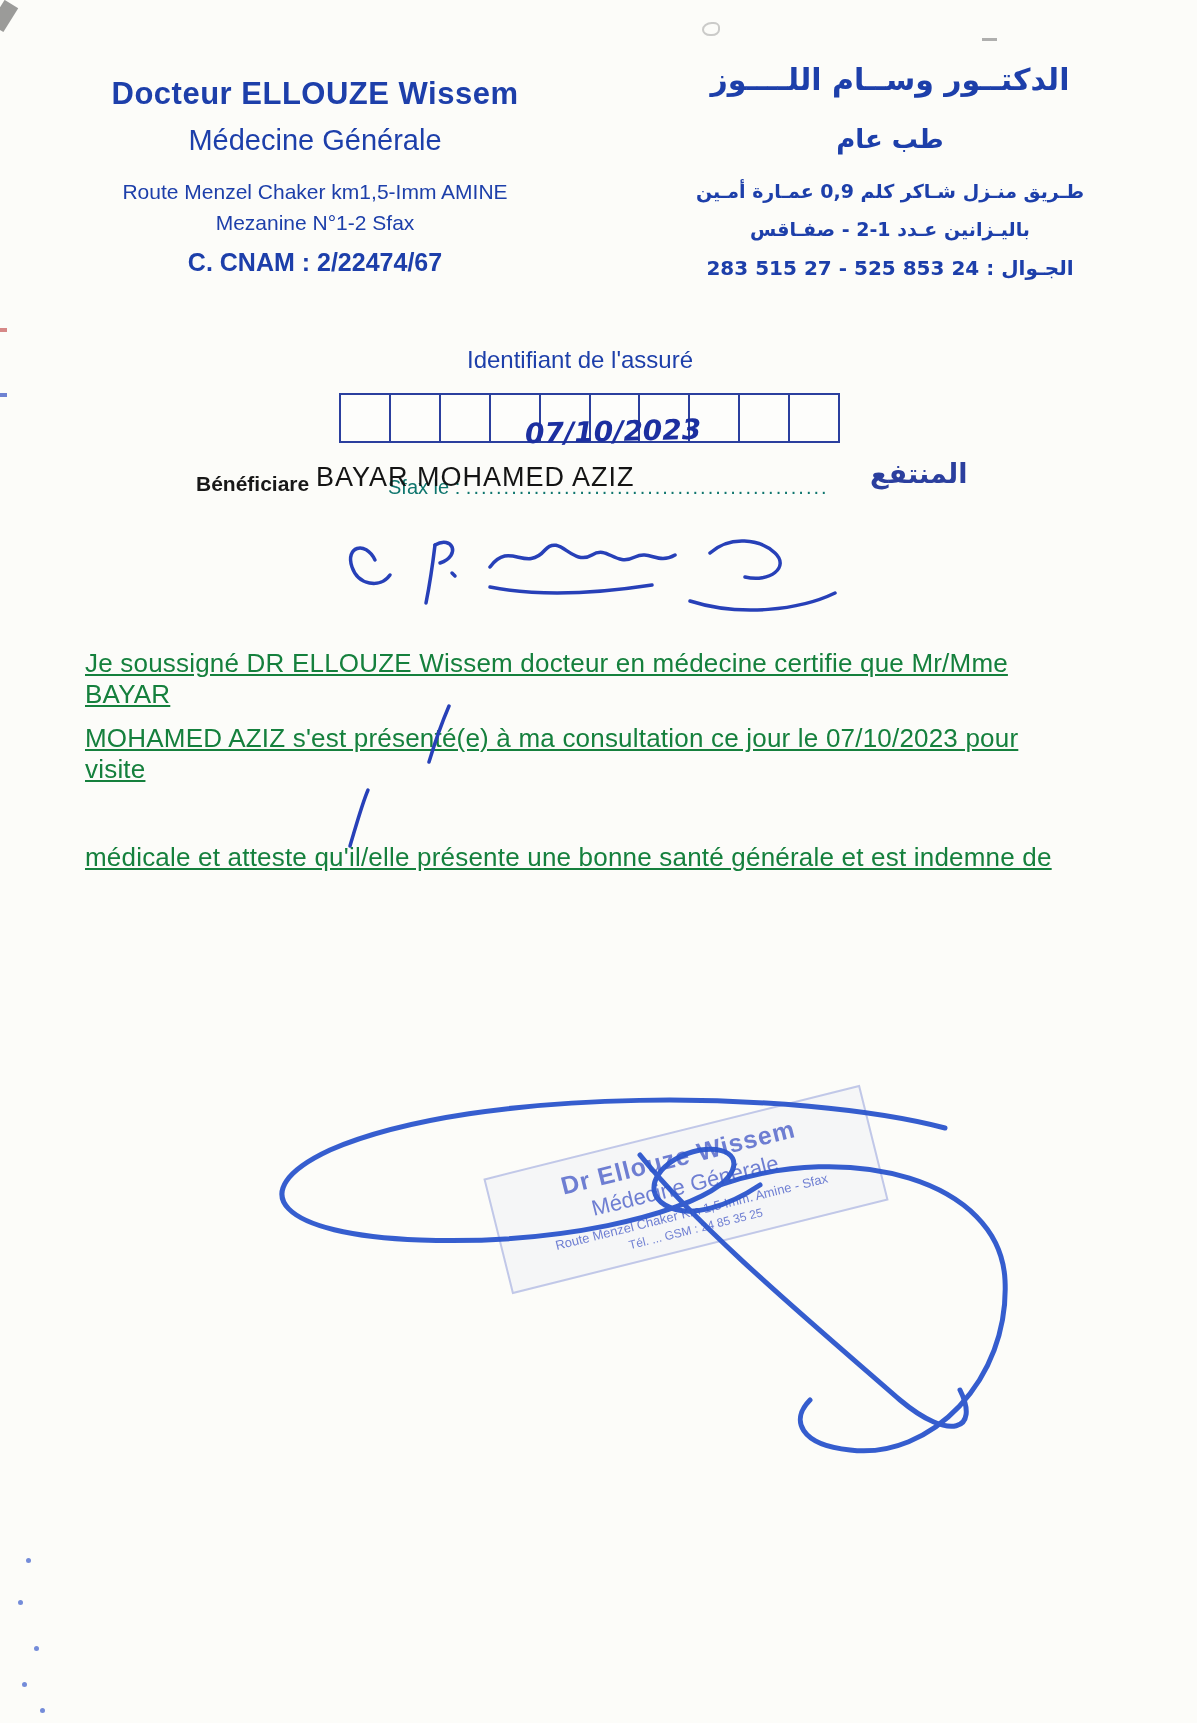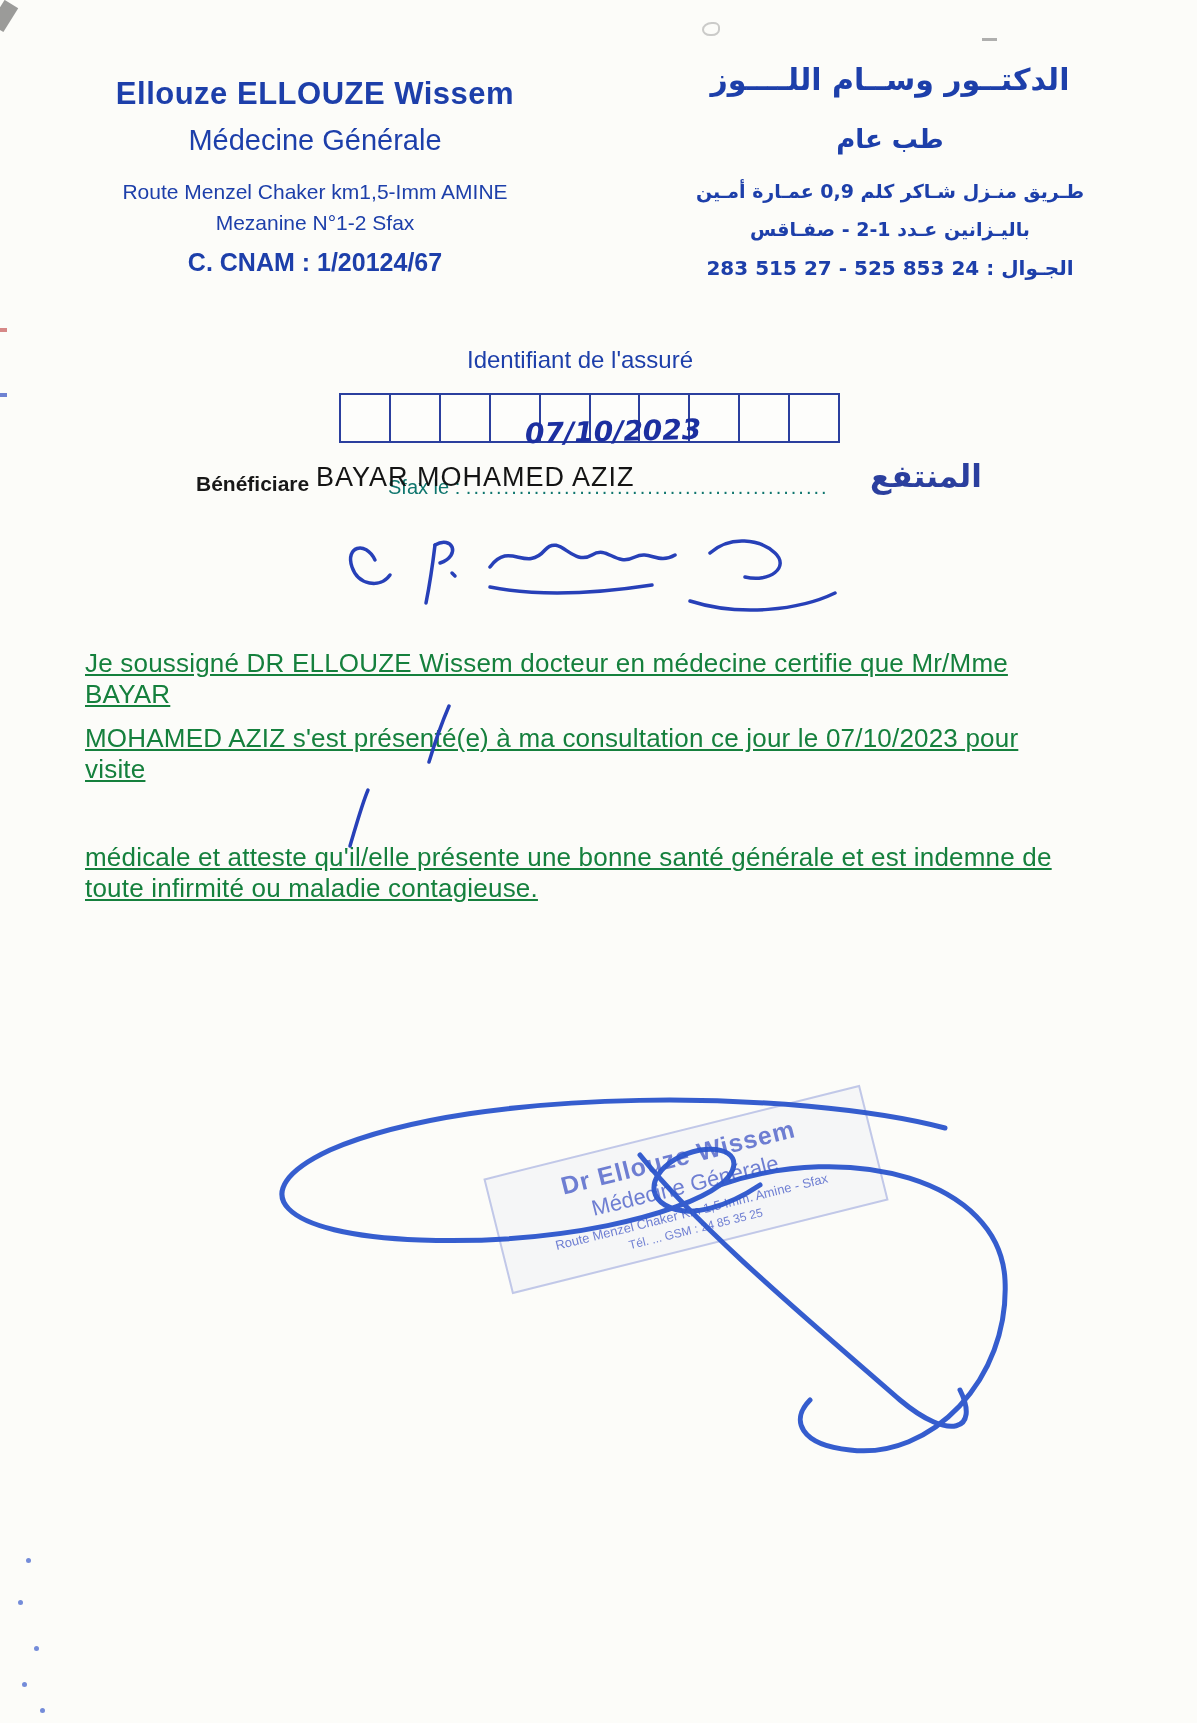--- a/index.html
+++ b/index.html
@@ -27,21 +27,21 @@
   .id-grid{top:393px;left:339px;width:497px;height:46px;display:flex;
     border:2px solid #2b3f9e;background:rgba(255,255,255,.4);}
   .id-cell{flex:1;border-left:2px solid #2b3f9e;}
   .id-cell:first-child{border-left:none;}
   .hand-date{top:415px;left:525px;font-size:28px;font-weight:bold;font-style:italic;
     color:#1c2fa0;transform:rotate(-1.5deg);z-index:5;font-family:"DejaVu Sans",sans-serif;}
   .sfax-line{top:476px;left:388px;font-size:20px;color:#0f766e;white-space:nowrap;z-index:1;}
   .sfax-dots{letter-spacing:2px;}
   .benef-label{top:472px;left:172px;font-size:21px;font-weight:bold;color:#181818;z-index:2;margin-left:24px;}
   .benef-name{top:462px;left:316px;font-size:27px;color:#141414;letter-spacing:1px;z-index:3;}
-  .benef-ar{top:458px;left:870px;font-size:31px;font-weight:bold;color:#2b3f9e;
+  .benef-ar{top:458px;left:870px;font-size:27px;font-weight:bold;color:#2b3f9e;
     font-family:"DejaVu Sans",sans-serif;z-index:2;}
   .sig-small{top:505px;left:340px;z-index:4;}
   
   .body-line{left:85px;width:1000px;font-size:26px;color:#15803d;letter-spacing:.2px;text-decoration:underline;}
   .bl0{top:648px;} .bl1{top:723px;} .bl2{top:842px;} .bl3{top:873px;} .bl4{top:952px;}
   .pen-mark{z-index:6;}
   
   .stamp{
     top:1130px;left:492px;width:360px;padding:10px 12px;
     transform:rotate(-14deg);text-align:center;z-index:2;
@@ -63,25 +63,25 @@
   .art-l2{top:393px;left:0;width:7px;height:4px;background:#4a63c8;opacity:.8;}
   .dot{width:5px;height:5px;border-radius:50%;background:#2b50c8;opacity:.65;}
   .d1{top:1558px;left:26px;} .d2{top:1600px;left:18px;} .d3{top:1646px;left:34px;}
   .d4{top:1682px;left:22px;} .d5{top:1708px;left:40px;}
 </style>
 </head>
 <body>
 
 <div class="page">
 
-  <div class="abs fr-block fr-doctor">Ellouze ELLOUZE Wissem</div>
+  <div class="abs fr-block fr-doctor">Docteur ELLOUZE Wissem</div>
   <div class="abs fr-block fr-spec">Médecine Générale</div>
   <div class="abs fr-block fr-addr1">Route Menzel Chaker km1,5-Imm AMINE</div>
   <div class="abs fr-block fr-addr2">Mezanine N°1-2 Sfax</div>
-  <div class="abs fr-block fr-cnam">C. CNAM : 1/20124/67</div>
+  <div class="abs fr-block fr-cnam">C. CNAM : 2/22474/67</div>
 
   <div class="abs ar-block ar-doctor" dir="rtl">الدكتــور وســام اللــــوز</div>
   <div class="abs ar-block ar-spec" dir="rtl">طب عام</div>
   <div class="abs ar-block ar-addr1" dir="rtl">طـريق منـزل شـاكر كلم 0,9 عمـارة أمـين</div>
   <div class="abs ar-block ar-addr2" dir="rtl">باليـزانين عـدد 1-2 - صفـاقس</div>
   <div class="abs ar-block ar-phone" dir="rtl">الجـوال : 24 853 525 - 27 515 283</div>
 
   <div class="abs id-label">Identifiant de l'assuré</div>
 
   <div class="abs id-grid">
@@ -117,21 +117,20 @@
       <path d="M150,62 C170,35 185,68 205,45 C220,28 232,62 252,50 C268,40 275,62 295,52 C310,45 318,60 335,50"></path>
       <path d="M150,82 C200,92 260,88 312,80"></path>
       <path d="M370,48 C390,30 420,34 435,48 C450,62 430,78 405,72"></path>
       <path d="M350,96 C400,112 460,105 495,88"></path>
     </g>
   </svg>
 
   <div class="abs body-line bl0">Je soussigné DR ELLOUZE Wissem docteur en médecine certifie que Mr/Mme BAYAR</div>
   <div class="abs body-line bl1">MOHAMED AZIZ s'est présenté(e) à ma consultation ce jour le 07/10/2023 pour visite</div>
   <div class="abs body-line bl2">médicale et atteste qu'il/elle présente une bonne santé générale et est indemne de</div>
-  <div class="abs body-line bl3">toute infirmité ou maladie contagieuse.</div>
 
   <svg class="abs pen-mark" style="top:700px;left:415px;" width="40" height="70" viewBox="0 0 40 70" fill="none">
     <path d="M14,62 C20,42 28,20 34,6" stroke="#2740b8" stroke-width="3.5" stroke-linecap="round"></path>
   </svg>
   <svg class="abs pen-mark" style="top:782px;left:338px;" width="40" height="70" viewBox="0 0 40 70" fill="none">
     <path d="M12,64 C18,44 24,22 30,8" stroke="#2740b8" stroke-width="3.5" stroke-linecap="round"></path>
   </svg>
 
   <div class="abs stamp">
     <div class="stamp-l1">Dr Ellouze Wissem</div>

